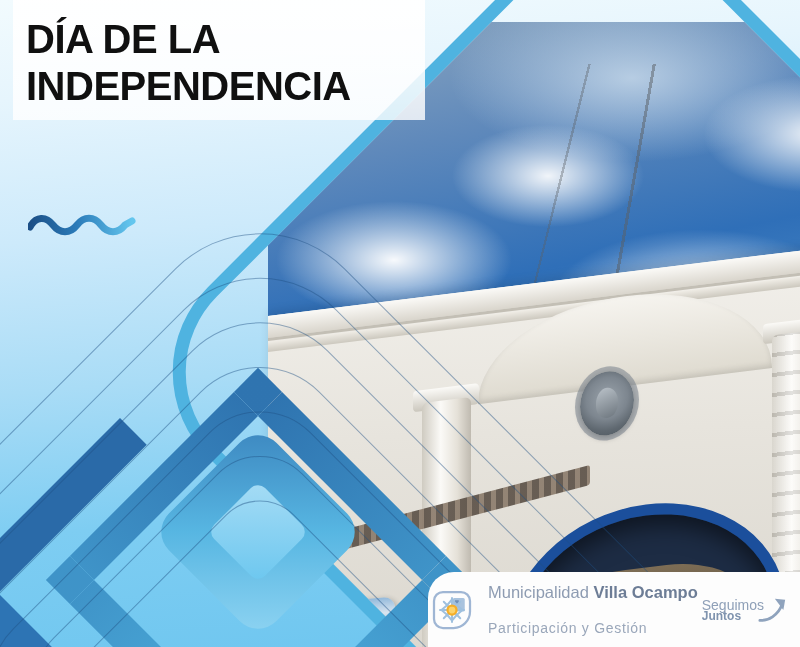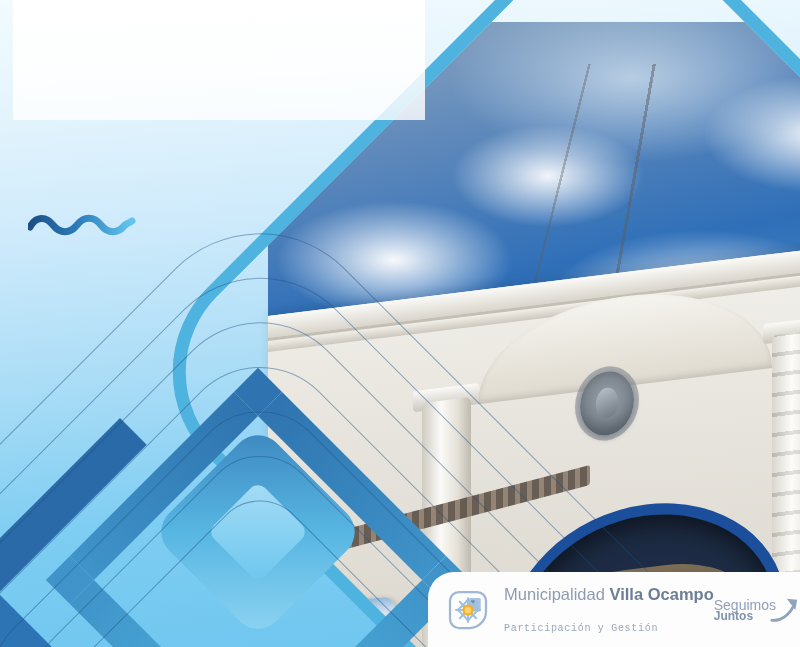--- a/index.html
+++ b/index.html
@@ -244,34 +244,33 @@
   }
 
   
   .logobar{
     position:absolute;
     left:428px;bottom:0;
     width:372px;height:75px;
     background:#fdfdfd;
     border-radius:26px 0 0 0;
     display:flex;align-items:center;
-    padding-left:16px;
     box-sizing:border-box;
     z-index:20;
   }
   .emblem{width:48px;height:48px;flex:0 0 48px;margin-right:12px;}
   .muni-txt{display:flex;flex-direction:column;justify-content:center;}
   .muni-line1{
     font-size:16.5px;line-height:1.1;white-space:nowrap;
     color:#8e9cb2;font-family:"Liberation Sans", sans-serif;
   }
   .muni-line1 b{color:#6d7d96;font-weight:bold;}
   .muni-line2{
-    font-size:10px;letter-spacing:.7px;margin-top:19px;
-    color:#9aa7ba;font-family:Liberation Mono, monospace;
+    font-size:14px;letter-spacing:.7px;margin-top:19px;
+    color:#9aa7ba;font-family:Liberation Sans, sans-serif;
   }
   .seguimos{
     margin-left:auto;margin-right:12px;
     display:flex;align-items:center;
   }
   .seg-txt{display:flex;flex-direction:column;align-items:flex-start;line-height:1;}
   .seg-small{font-size:14px;color:#8fa0b8;}
   .seg-big{font-size:12px;font-weight:bold;color:#7f93ae;margin-top:-2px;}
   .seg-arrow{width:30px;height:30px;margin-left:-6px;}
 </style>
@@ -317,20 +316,21 @@
     <div class="dia-ring"></div>
     <div class="dia-ring2"></div>
     <div class="dia-inner"></div>
   </div>
 
   <div class="chev">
       <i></i>
     </div>
 
   <div class="title-plate"></div>
+  <h1 class="title"><span>DÍA DE LA</span><span class="l2">INDEPENDENCIA</span></h1>
 
 
   <svg class="wave" viewBox="0 0 108 22">
     <defs>
       <linearGradient id="wg" x1="0" y1="0" x2="1" y2="0">
         <stop offset="0%" stop-color="#1c4f86"></stop>
         <stop offset="45%" stop-color="#2a7ab8"></stop>
         <stop offset="100%" stop-color="#64c6ee"></stop>
       </linearGradient>
     </defs>

